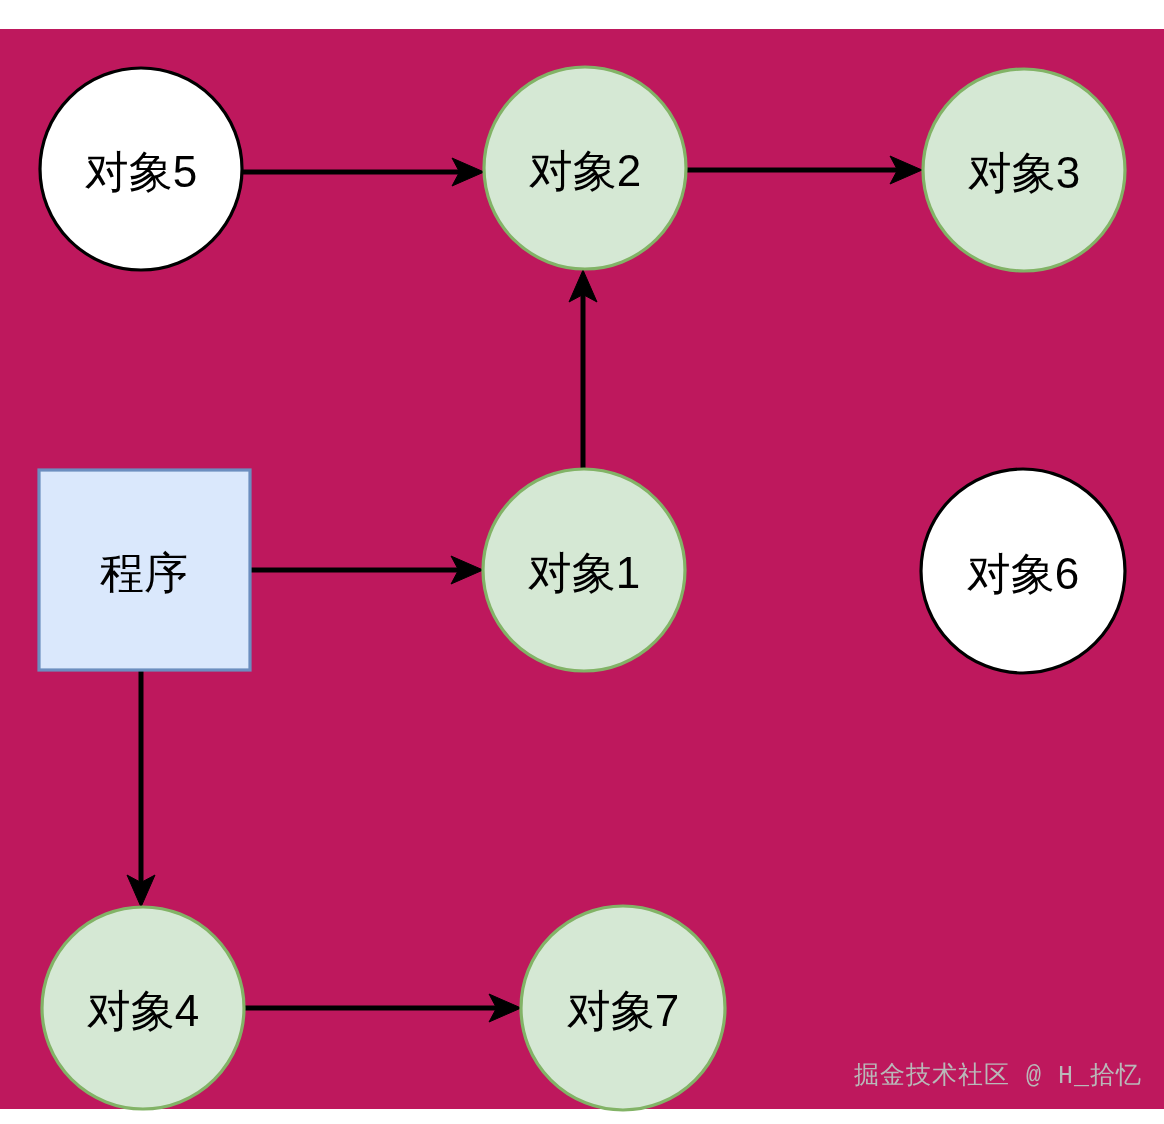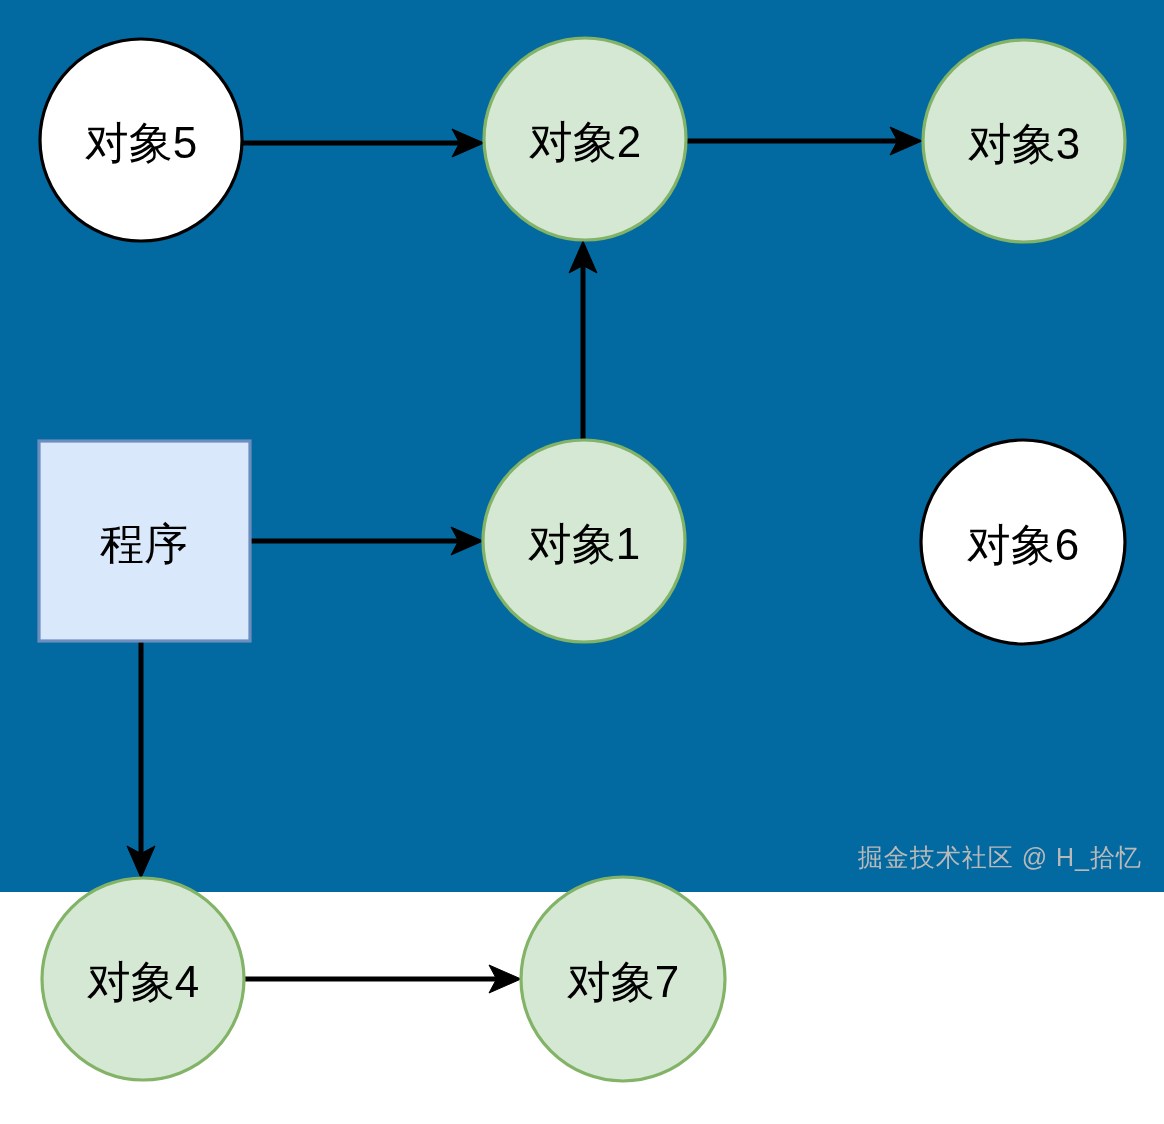--- a/index.html
+++ b/index.html
@@ -10,22 +10,23 @@
   }
   body {
     width: 1164px;
     height: 1124px;
     font-family: "Liberation Sans", "DejaVu Sans", sans-serif;
     overflow: hidden;
   }
   #diagram-canvas {
     position: relative;
     width: 1164px;
-    height: 892px;
-    background: #0369a1;
+    height: 1080px;
+    background: #be185d;
+    margin-top: 29px;
   }
   #diagram-svg {
     position: absolute;
     top: 0;
     left: 0;
     width: 1164px;
     height: 1124px;
     display: block;
   }
   .node-shape {
@@ -47,21 +48,21 @@
   .edge-head {
     fill: #000000;
     stroke: #000000;
     stroke-width: 1;
     stroke-linejoin: miter;
   }
   .watermark-text {
     position: absolute;
     right: 22px;
     bottom: 18px;
-    font-family: Liberation Sans, sans-serif;
+    font-family: Liberation Mono, monospace;
     font-size: 25px;
     color: #b9b9b9;
     letter-spacing: 1px;
     white-space: nowrap;
     user-select: none;
   }
 </style>
 </head>
 <body>
 

